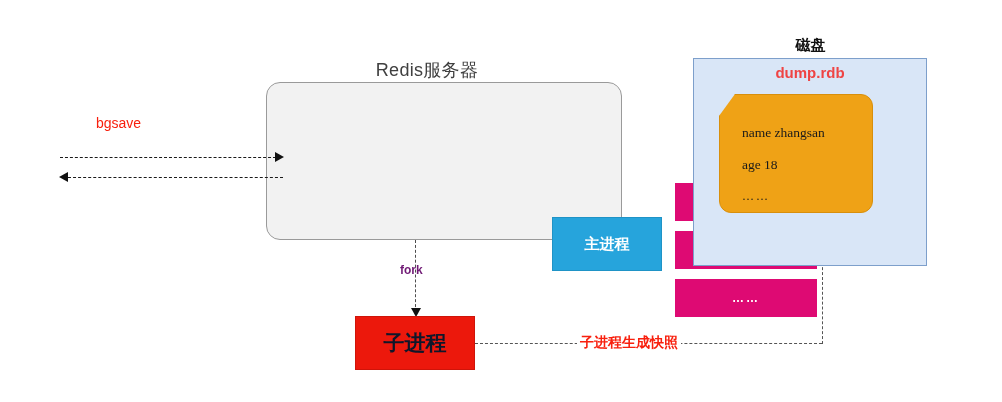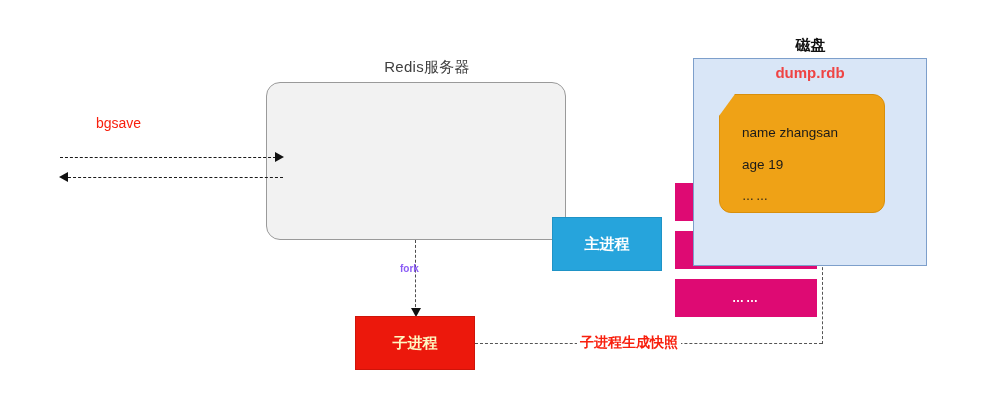--- a/index.html
+++ b/index.html
@@ -4,22 +4,22 @@
 <style>
   html,body{margin:0;padding:0;background:#ffffff;}
   body{width:1002px;height:402px;overflow:hidden;
        font-family:"Liberation Sans","DejaVu Sans",sans-serif;}
   #stage{position:relative;width:1002px;height:402px;background:#fff;}
 
   .abs{position:absolute;box-sizing:border-box;}
 
   
   .server-title{left:352px;top:58px;width:150px;text-align:center;
-      font-size:15px;color:#404040;letter-spacing:.3px;}
-  .server-box{left:266px;top:82px;width:300px;height:158px;
+      font-size:18px;color:#404040;letter-spacing:.3px;}
+  .server-box{left:266px;top:82px;width:356px;height:158px;
       background:#F2F2F2;border:1.4px solid #9a9a9a;border-radius:14px;}
 
   .main-proc{left:285px;top:134px;width:110px;height:54px;background:#26A4DC;
       border:1px solid #1f93c6;display:flex;align-items:center;justify-content:center;
       color:#ffffff;font-size:15px;font-weight:bold;}
 
   .kv{left:408px;top:0;width:142px;height:38px;background:#DE0A73;
       display:flex;align-items:center;justify-content:center;
       color:#ffffff;font-size:13.5px;font-weight:bold;letter-spacing:.2px;}
   .kv.k1{top:100px;}
@@ -37,49 +37,49 @@
 
   .ahead{width:0;height:0;}
   .ahead-right{border-top:5px solid transparent;border-bottom:5px solid transparent;
       border-left:9px solid #111;left:275px;top:152px;}
   .ahead-left{border-top:5px solid transparent;border-bottom:5px solid transparent;
       border-right:9px solid #111;left:59px;top:172px;}
 
   
   .vline{width:0;border-left:1.6px dashed #4d4d4d;}
   .fork-line{left:415px;top:240px;height:72px;}
-  .lbl-fork{left:400px;top:263px;font-size:10px;color:#8b5cf6;font-weight:bold;}
+  .lbl-fork{left:400px;top:263px;font-size:12px;color:#701a75;font-weight:bold;}
   .ahead-down{border-left:5px solid transparent;border-right:5px solid transparent;
       border-top:9px solid #111;left:411px;top:308px;}
 
   
   .child-proc{left:355px;top:316px;width:120px;height:54px;background:#EC180C;
       border:1px solid #cf1409;display:flex;align-items:center;justify-content:center;
-      color:#fef9c3;font-size:15px;font-weight:bold;}
+      color:#0f172a;font-size:21px;font-weight:bold;}
 
   
   .snap-h{left:475px;top:343px;width:347px;border-top:1.6px dashed #555;}
   .snap-v{left:822px;top:213px;height:131px;border-left:1.6px dashed #555;}
   .ahead-up{border-left:5px solid transparent;border-right:5px solid transparent;
       border-bottom:9px solid #222;left:818px;top:206px;}
   .lbl-snap{left:577px;top:334px;font-size:14px;color:#F8200E;font-weight:bold;
       background:#ffffff;padding:0 3px;}
 
   
   .disk-title{left:753px;top:36px;width:115px;text-align:center;
       font-size:15px;color:#111;font-weight:bold;}
   .disk-box{left:693px;top:58px;width:234px;height:208px;
       background:#D9E6F7;border:1.2px solid #7D9FCB;}
   .lbl-dump{left:693px;top:64px;width:234px;text-align:center;
       font-size:15px;color:#ef4444;font-weight:bold;}
 
-  .rdb-file{left:719px;top:94px;width:166px;height:119px;background:#EFA216;
+  .rdb-file{left:719px;top:94px;width:154px;height:119px;background:#EFA216;
       border:1px solid #d88f0c;border-radius:12px;
       -webkit-clip-path:polygon(16px 0,100% 0,100% 100%,0 100%,0 22px);
-      clip-path:polygon(16px 0,100% 0,100% 100%,0 100%,0 22px);}
+      clip-path:polygon(16px 0,100% 0,100% 100%,0 100%,0 22px);font-family:Liberation Serif, serif;}
   .rdb-file .line{position:absolute;left:22px;color:#1a1a1a;font-size:13.5px;}
   .rdb-file .l1{top:30px;}
   .rdb-file .l2{top:62px;}
   .rdb-file .l3{top:94px;letter-spacing:2px;font-size:12px;}
 </style>
 </head>
 <body>
 
 <div id="stage">
 
@@ -117,17 +117,17 @@
   <div class="abs snap-h"></div>
   <div class="abs snap-v"></div>
   <div class="abs ahead ahead-up"></div>
   <div class="abs disk-title">磁盘</div>
 
   <div class="abs lbl-snap">子进程生成快照</div>
   <div class="abs disk-box"></div>
   <div class="abs lbl-dump">dump.rdb</div>
   <div class="abs rdb-file">
     <span class="line l1">name zhangsan</span>
-    <span class="line l2">age 19</span>
+    <span class="line l2">age 18</span>
     <span class="line l3">……</span>
   </div>
 
 </div>
 
 </body></html>

